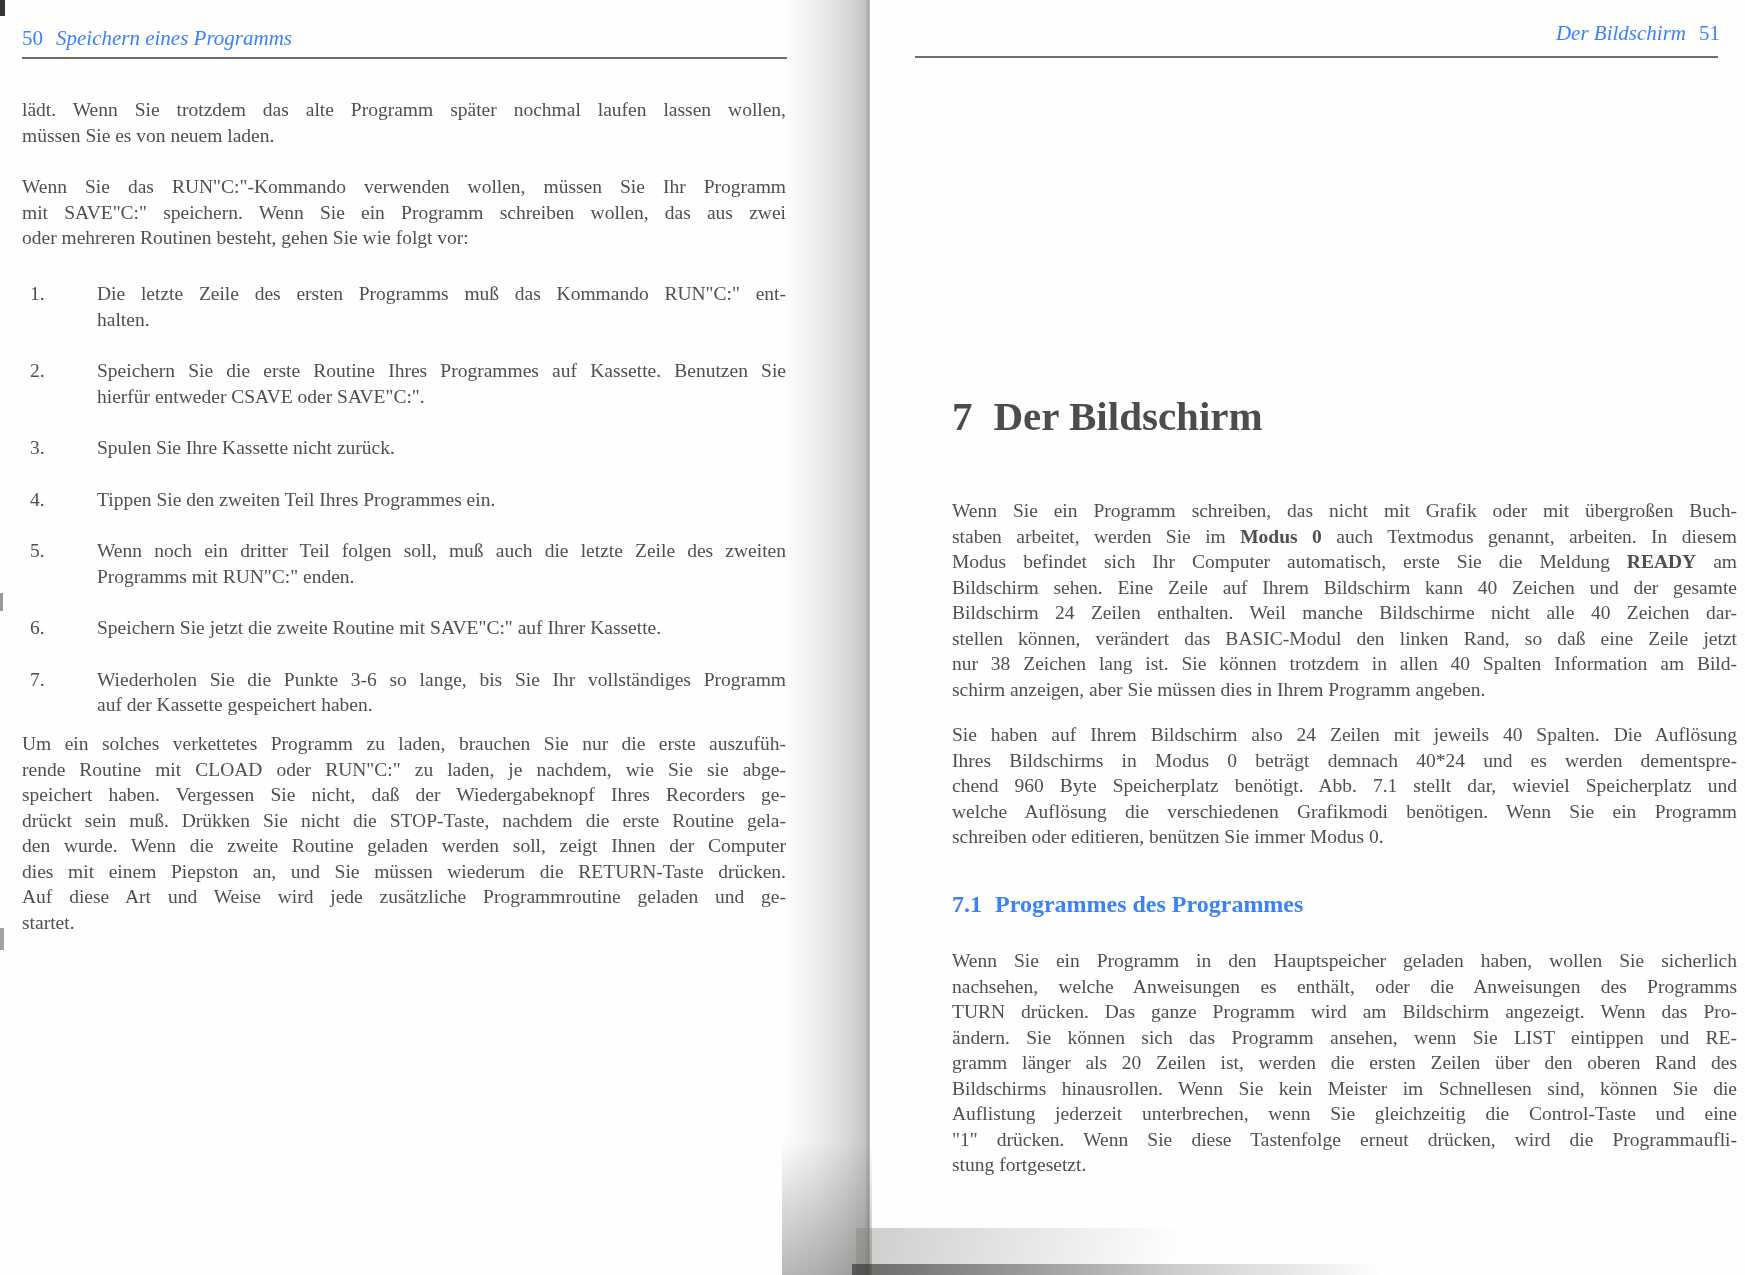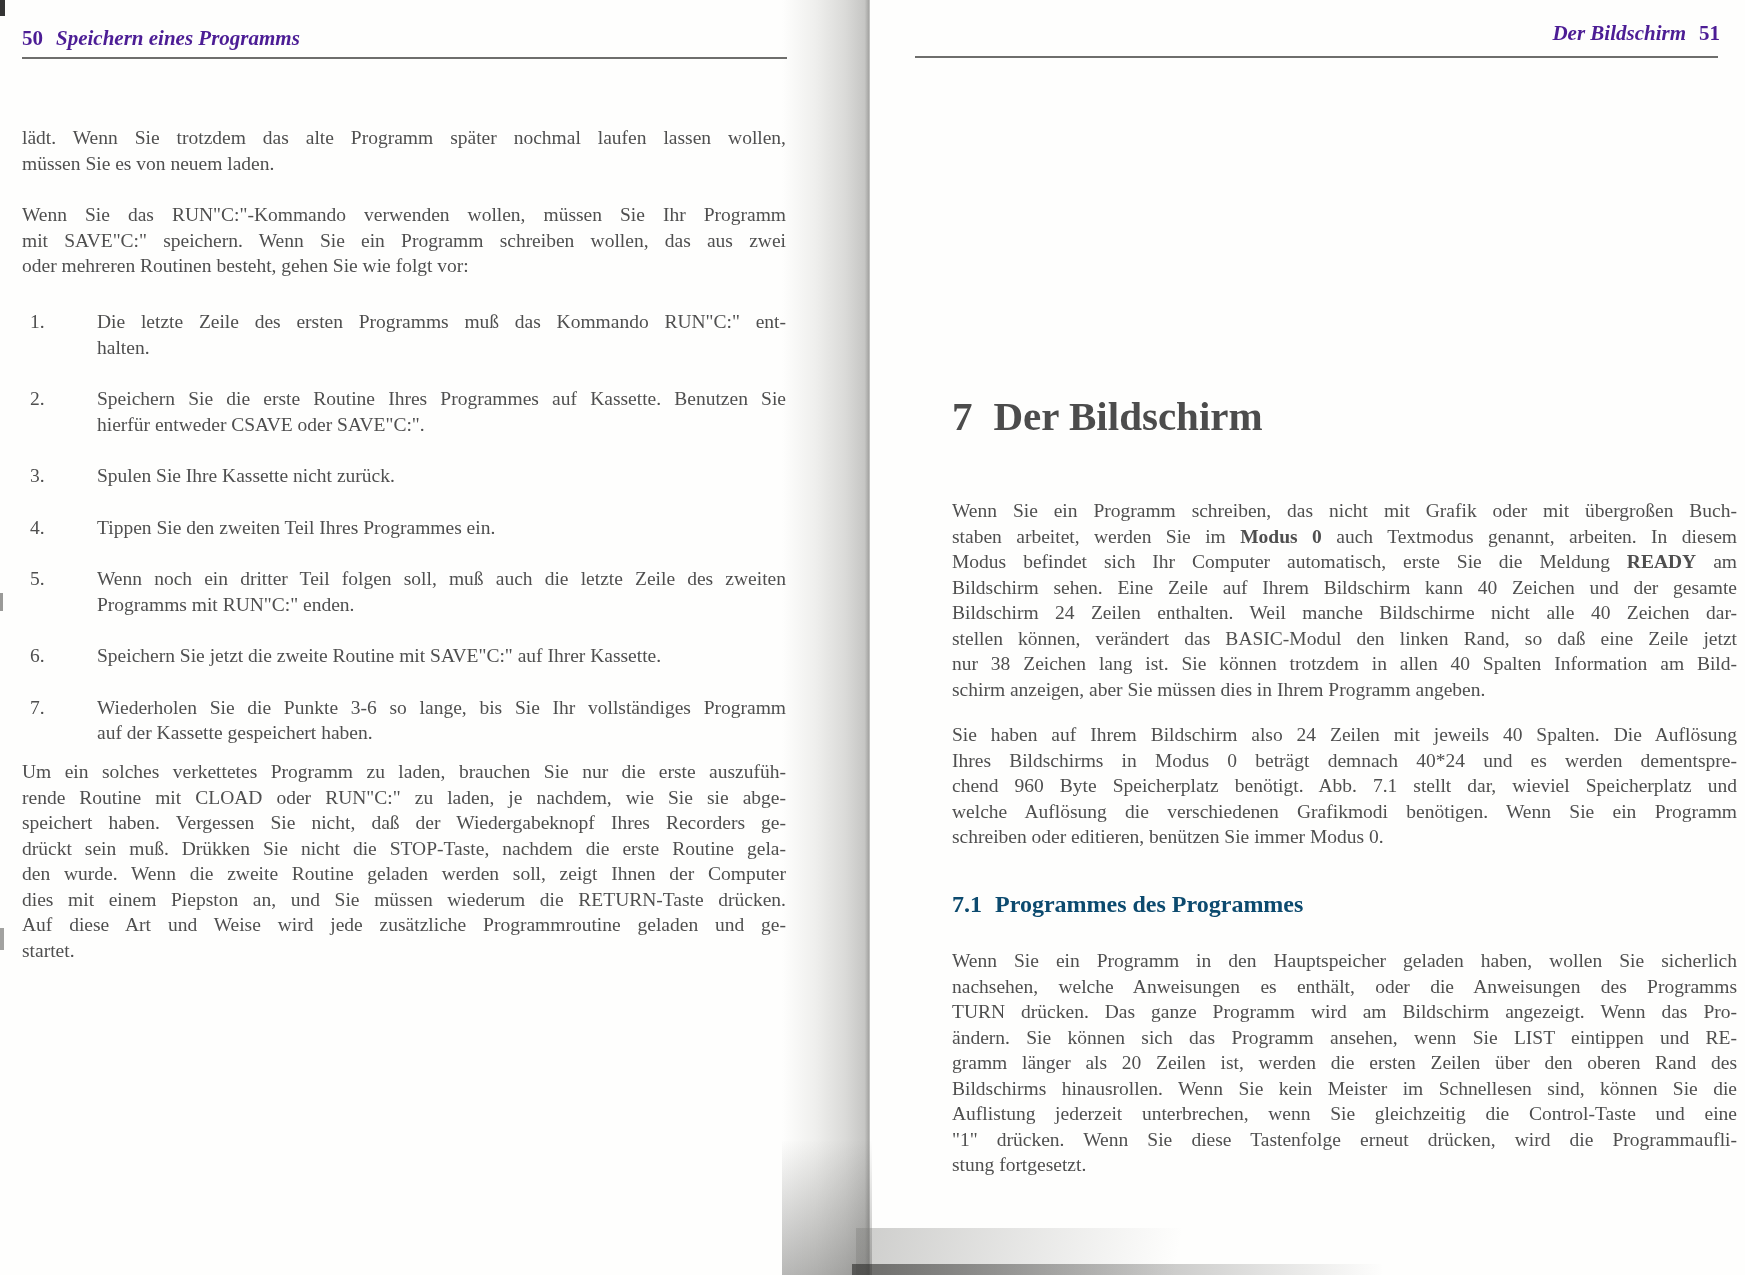--- a/index.html
+++ b/index.html
@@ -4,37 +4,37 @@
 <style>
   html,body{margin:0;padding:0;background:#ffffff;}
   .page{position:relative;width:1745px;height:1275px;background:#fefefd;overflow:hidden;
         font-family:"Liberation Serif",serif;color:#4f4f4f;}
   
   .body-text{font-size:19.5px;line-height:25.5px;}
   .jl{text-align:justify;text-align-last:justify;}
   .jl.last{text-align-last:left;}
   .abs{position:absolute;}
   
-  .running-head{display:flex;align-items:baseline;font-size:21px;color:#4c1d95;font-weight:bold;}
+  .running-head{display:flex;align-items:baseline;font-size:21px;color:#3b82f6;}
   .running-head .num{font-style:normal;}
   .running-head .title{font-style:italic;}
   .left-head{left:22px;top:26px;gap:13px;}
   .right-head{right:25px;top:21px;gap:13px;}
   .rule{height:2px;background:#6e6e6c;}
   .rule-left{left:22px;top:57px;width:765px;}
   .rule-right{left:915px;top:56px;width:803px;}
   
-  .col-left{left:22px;width:764px;margin-top:28px;}
+  .col-left{left:22px;width:764px;}
   .list-item{display:flex;margin-bottom:26px;}
   .li-num{width:75px;padding-left:8px;box-sizing:border-box;flex:none;}
   .li-text{flex:1;}
   
   .col-right{left:952px;width:785px;}
   .chapter-heading{left:952px;top:392px;font-weight:bold;font-size:41px;color:#4c4c4c;display:flex;gap:21px;}
-  .section-heading{left:952px;top:891px;font-weight:bold;font-size:24px;color:#0c4a6e;display:flex;gap:13px;}
+  .section-heading{left:952px;top:891px;font-weight:bold;font-size:24px;color:#3b82f6;display:flex;gap:13px;}
   
   .gutter{left:782px;top:0;width:88px;height:1275px;
           background:linear-gradient(to right,rgba(255,255,255,0) 0%,#efefed 38%,#dadad8 72%,#c6c6c4 94%,#a2a2a0 99%,#e9e9e8 100%);}
   .gutter-bottom{left:782px;top:1140px;width:90px;height:135px;
           background:linear-gradient(to bottom,rgba(70,70,68,0) 0%,rgba(70,70,68,0.38) 100%);}
   .shadow-wedge{left:856px;top:1228px;width:520px;height:47px;
           background:linear-gradient(100deg,rgba(125,125,122,0.38) 0%,rgba(125,125,122,0) 62%);}
   .shadow-band{left:852px;top:1264px;width:560px;height:11px;
           background:linear-gradient(to right,rgba(45,45,43,0.62) 0%,rgba(45,45,43,0.25) 55%,rgba(45,45,43,0) 95%);}
   .edge-mark-top{left:0;top:0;width:5px;height:16px;background:#343434;}

